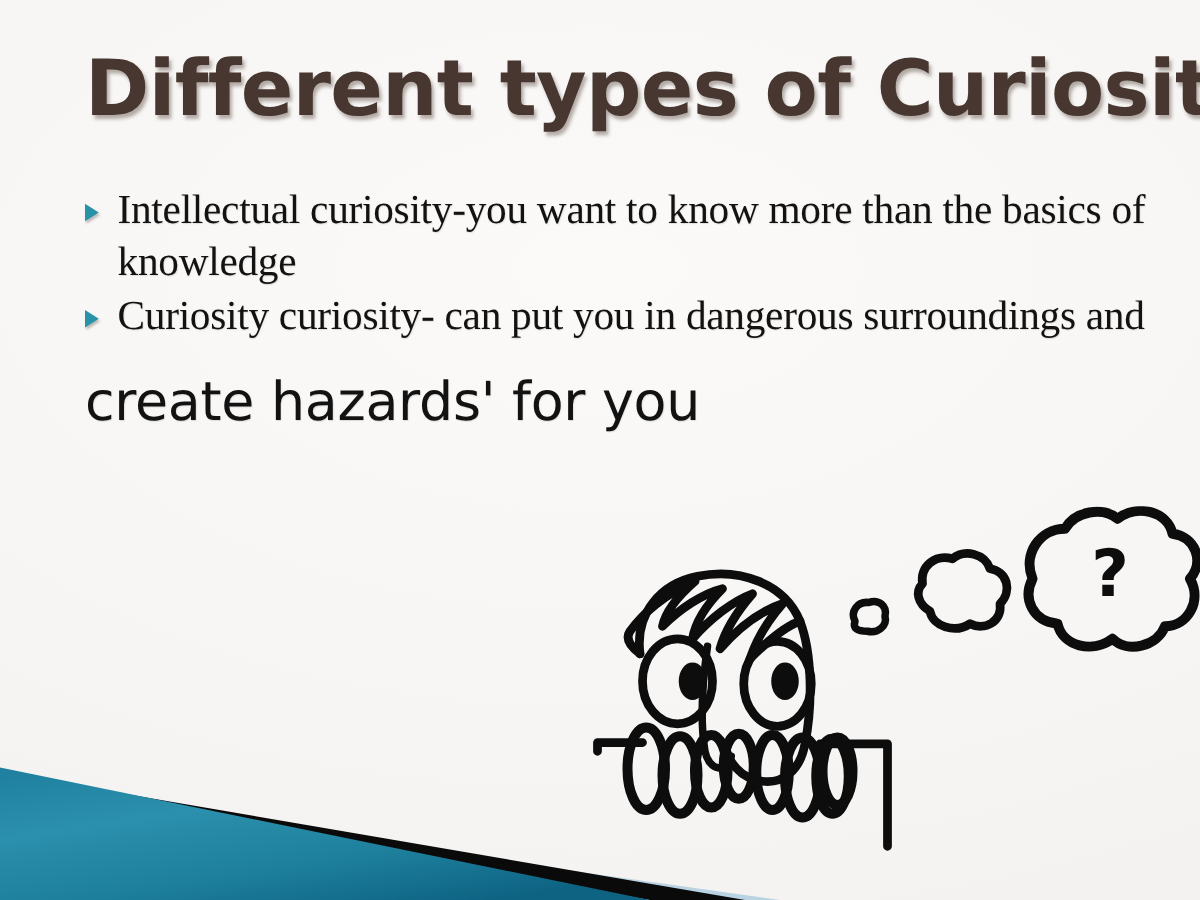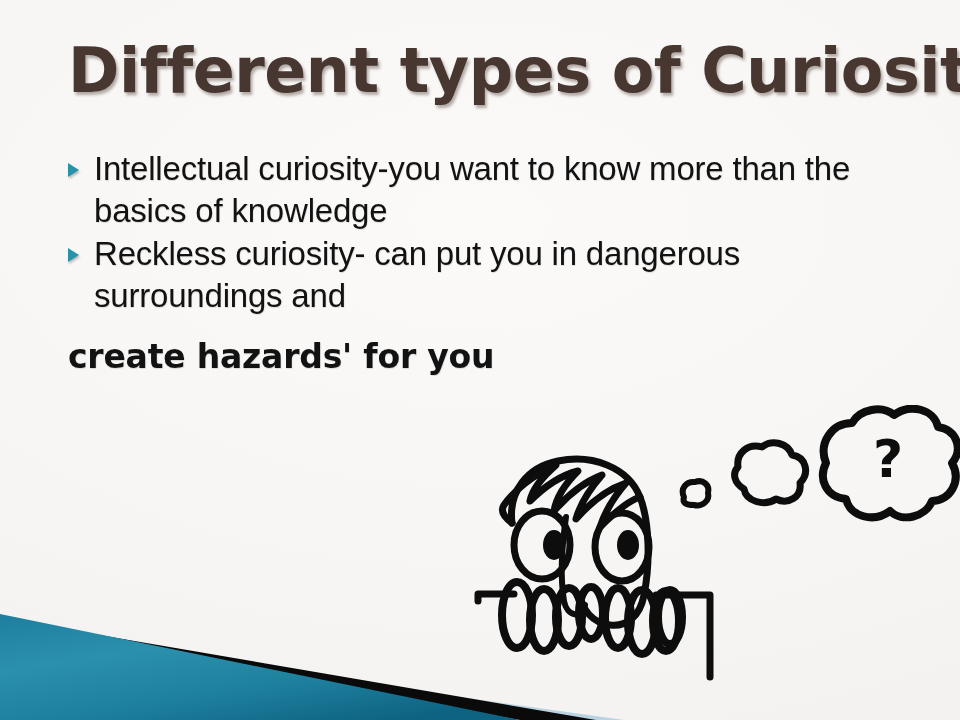--- a/index.html
+++ b/index.html
@@ -63,34 +63,34 @@
     display: block;
     width: 0;
     height: 0;
     border-top: 7px solid transparent;
     border-bottom: 7px solid transparent;
     border-left: 11px solid #2792a8;
     filter: drop-shadow(1px 2px 1px rgba(0,0,0,0.25));
   }
   .bullet-text {
     flex: 1 1 auto;
-    font-family: Liberation Sans, sans-serif;
+    font-family: Liberation Serif, serif;
     font-size: 33px;
     font-weight: 400;
     color: #121212;
     line-height: 1.26;
     letter-spacing: -0.2px;
     text-shadow: 0.5px 1px 1px rgba(0,0,0,0.12);
   }
   .plain-line {
     margin-top: 20px;
     margin-left: 0px;
     font-family: "DejaVu Sans", sans-serif;
-    font-size: 33px;
-    font-weight: 700;
+    font-size: 43px;
+    font-weight: 400;
     color: #121212;
     line-height: 1.26;
     letter-spacing: -0.2px;
     text-shadow: 0.5px 1px 1px rgba(0,0,0,0.12);
   }
 
   
   .cartoon {
     position: absolute;
     left: 470px;
@@ -124,21 +124,21 @@
         <span class="tri"></span>
       </span>
       <span class="bullet-text">Intellectual curiosity-you want to know more than the basics of knowledge</span>
     </div>
 
 
     <div class="bullet-row">
       <span class="bullet-marker">
         <span class="tri"></span>
       </span>
-      <span class="bullet-text">Reckless curiosity- can put you in dangerous surroundings and</span>
+      <span class="bullet-text">Curiosity curiosity- can put you in dangerous surroundings and</span>
     </div>
 
     <div class="plain-line">create hazards' for you</div>
   </div>
 
   <div class="cartoon">
     <svg viewBox="0 0 490 300" width="490" height="300" xmlns="http://www.w3.org/2000/svg">
       <g fill="none" stroke="#0d0d0d" stroke-linecap="round" stroke-linejoin="round">
 
         <g>

